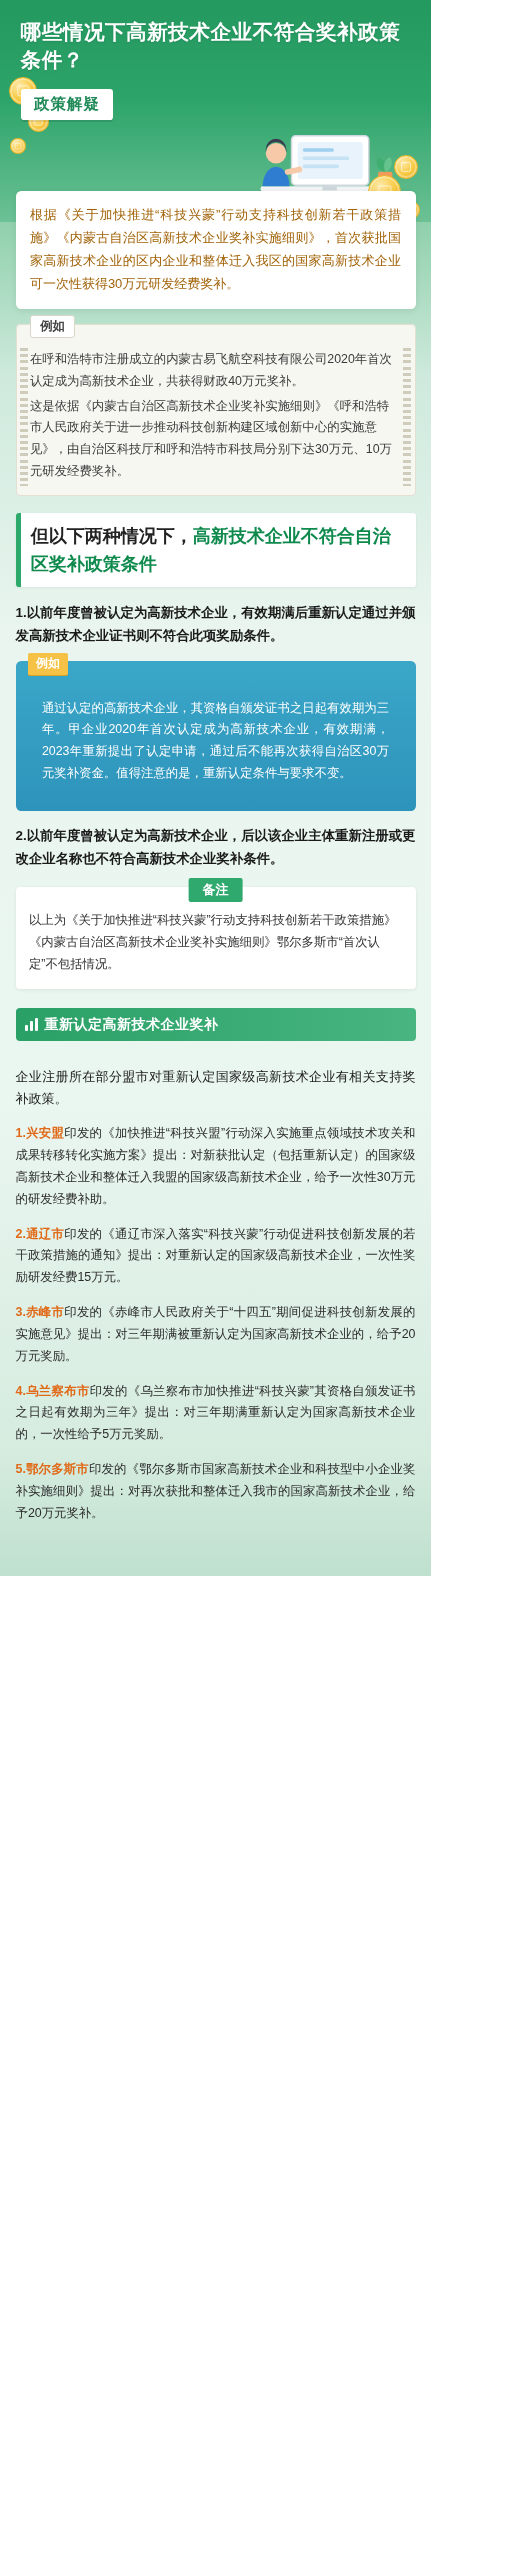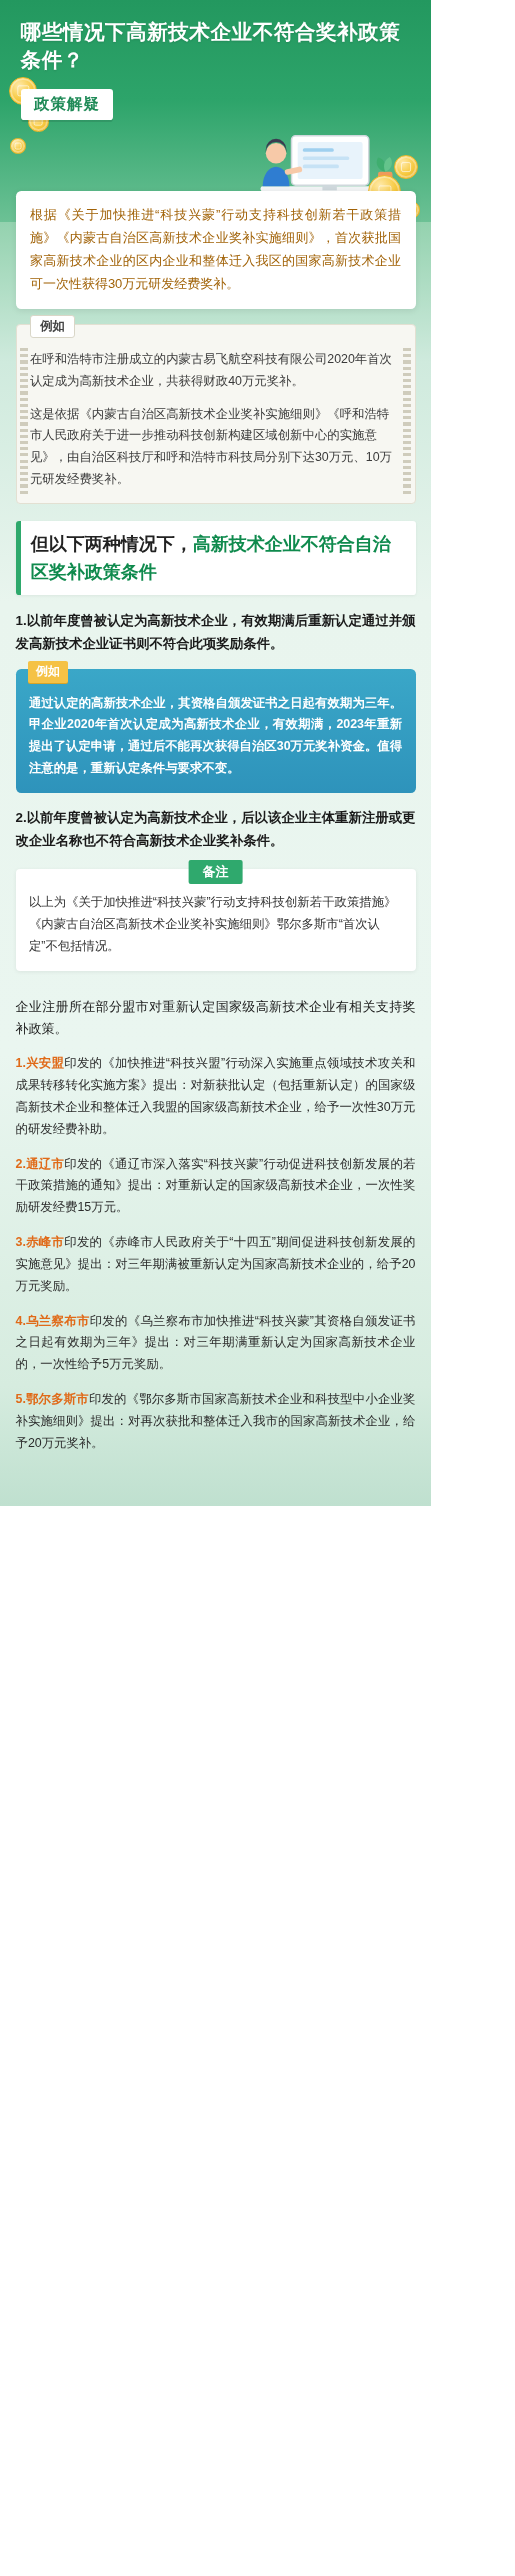--- a/index.html
+++ b/index.html
@@ -122,21 +122,21 @@
     left: 13.4px;
     background: #ffffff;
     border: 1px solid #d9d6c7;
     border-radius: 3.1px;
     padding: 2.1px 9.3px;
     font-size: 12.4px;
     font-weight: bold;
     color: #444;
   }
   .example p { font-size: 12.4px; line-height: 1.75; color: #3a3a3a; margin: 0; }
-  .example p + p { margin-top: 11px; }
+  .example p + p { margin-top: 3px; }
   .ticket-left, .ticket-right {
     position:absolute; top: 23px; bottom: 9.3px; width: 8.2px;
     background: repeating-linear-gradient(180deg,#cfccbc 0 3.1px, transparent 3.1px 6.2px);
   }
   .ticket-left { left: 3.1px; }
   .ticket-right { right: 3.1px; }
 
   
   .heading-bar {
     margin-top: 17.5px;
@@ -173,23 +173,22 @@
     margin-top: 13.4px;
     background: linear-gradient(180deg,#3aa7c8 0%,#2e93bb 100%);
     border-radius: 5.2px;
     padding: 24px 13.4px 13.4px 13.4px;
     position: relative;
   }
   .blue-card p {
     font-size: 12.4px;
     color: #ffffff;
     line-height: 1.75;
-    margin: 0;
-    text-align: justify;
-    font-weight: bold;
+    margin: 13px;
+    text-align: justify;
   }
   .blue-label {
     position: absolute;
     top: -8.2px;
     left: 12.4px;
     background: #f5c245;
     color: #ffffff;
     font-size: 12px;
     font-weight: bold;
     padding: 2.6px 8.2px;
@@ -335,20 +334,28 @@
 
     <div class="num-block">
       <p class="t">2.以前年度曾被认定为高新技术企业，后以该企业主体重新注册或更改企业名称也不符合高新技术企业奖补条件。</p>
     </div>
 
     <div class="remark">
       <span class="remark-label">备注</span>
       <p>以上为《关于加快推进“科技兴蒙”行动支持科技创新若干政策措施》《内蒙古自治区高新技术企业奖补实施细则》鄂尔多斯市“首次认定”不包括情况。</p>
     </div>
 
+    <div class="section-head">
+      <span class="bars">
+          <i></i>
+          <i></i>
+          <i></i>
+        </span>
+      <span class="t">重新认定高新技术企业奖补</span>
+    </div>
 
     <p class="lead">企业注册所在部分盟市对重新认定国家级高新技术企业有相关支持奖补政策。</p>
 
     <div class="item">
       <span class="idx">1.</span><span class="cityname">兴安盟</span><span>印发的《加快推进“科技兴盟”行动深入实施重点领域技术攻关和成果转移转化实施方案》提出：对新获批认定（包括重新认定）的国家级高新技术企业和整体迁入我盟的国家级高新技术企业，给予一次性30万元的研发经费补助。</span>
     </div>
 
     <div class="item">
       <span class="idx">2.</span><span class="cityname">通辽市</span><span>印发的《通辽市深入落实“科技兴蒙”行动促进科技创新发展的若干政策措施的通知》提出：对重新认定的国家级高新技术企业，一次性奖励研发经费15万元。</span>
     </div>

